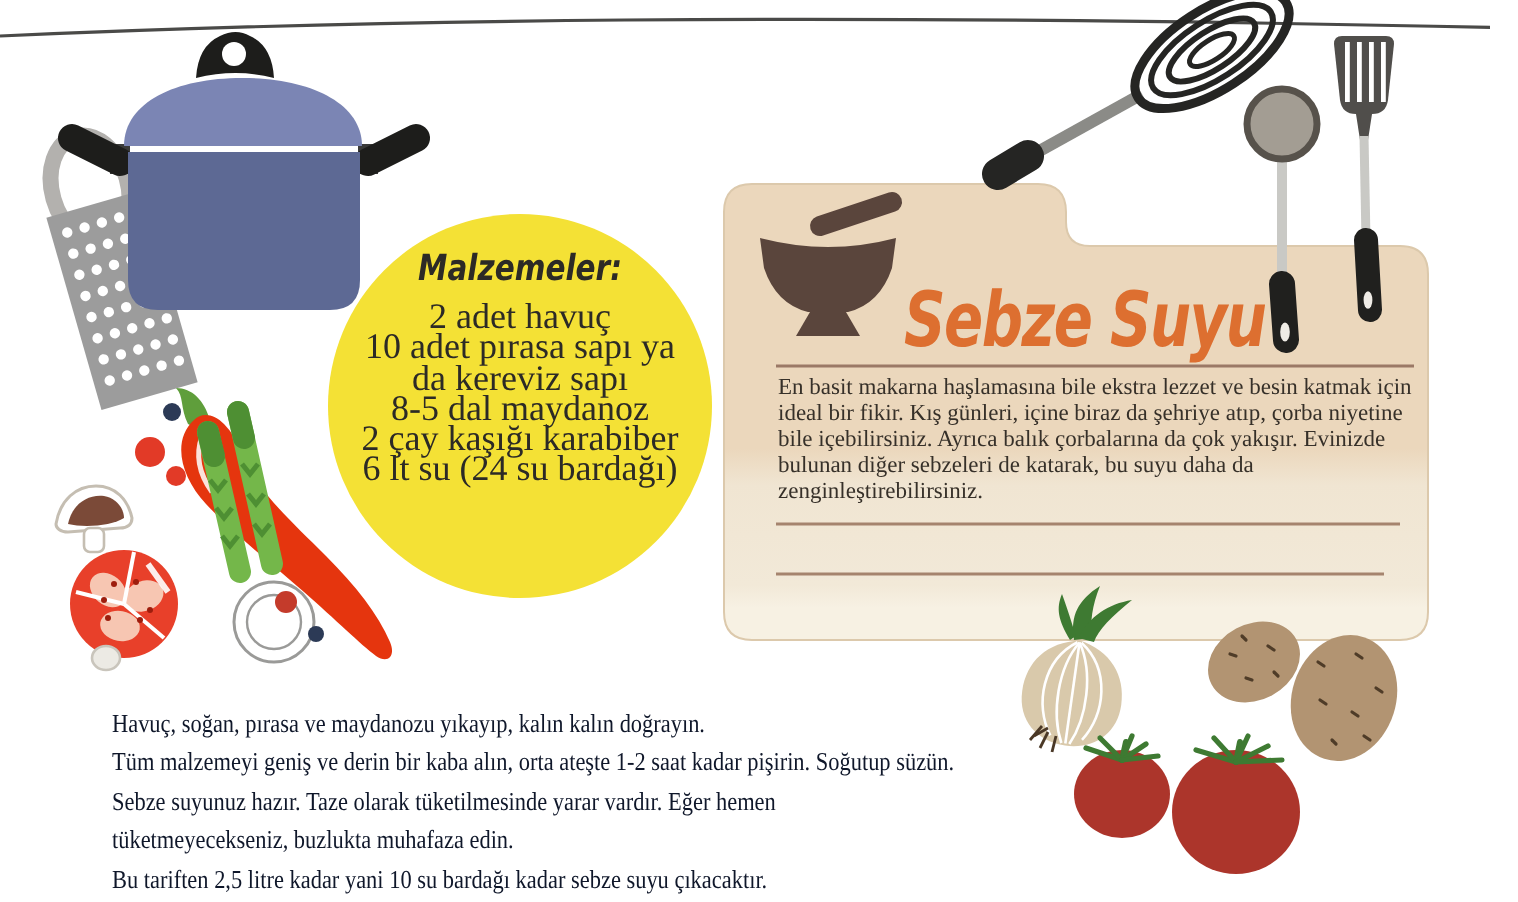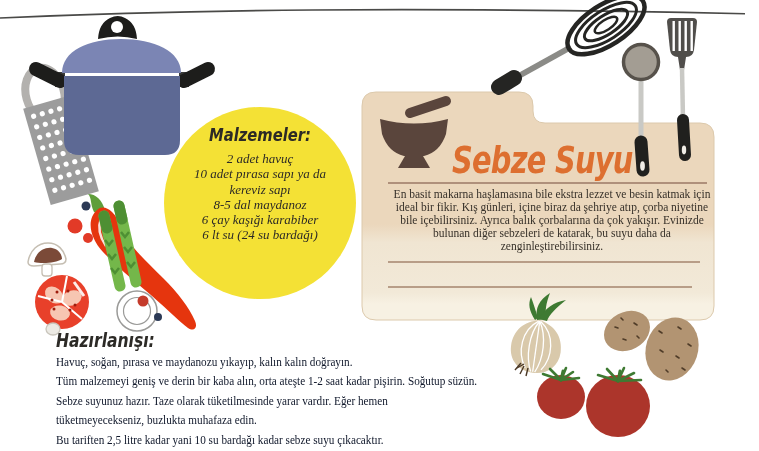--- a/index.html
+++ b/index.html
@@ -4,27 +4,27 @@
 <style>
   html,body{margin:0;padding:0;background:#ffffff;}
   .stage{position:relative;width:745px;height:451px;overflow:hidden;background:#fff;
          font-family:"Liberation Serif",serif;}
   svg.art{position:absolute;left:0;top:0;}
 
   .ing-block{position:absolute;left:178px;top:124px;width:164px;text-align:center;color:#2c2a26;}
   .script-head{font-family:"DejaVu Sans",sans-serif;font-style:italic;font-weight:bold;
                font-size:18px;transform:scaleX(.82);transform-origin:center;white-space:nowrap;
                color:#2c2a26;}
-  .ing-items{margin-top:6px;font-size:13px;line-height:15.3px;font-style:italic;}
+  .ing-items{margin-top:6px;font-size:18px;line-height:15.3px;}
 
   .card-title{position:absolute;left:452px;top:138px;font-family:"DejaVu Sans",sans-serif;
               font-style:italic;font-weight:bold;font-size:38px;color:#dd6f30;
               transform:scaleX(.76);transform-origin:left top;white-space:nowrap;letter-spacing:-1px;}
   .card-desc{position:absolute;left:389px;top:188px;width:326px;font-size:11.5px;
-             line-height:12.9px;color:#363029;text-align:center;}
+             line-height:12.9px;color:#363029;}
 
   .prep-head{position:absolute;left:56px;top:329px;transform-origin:left top;}
   .prep-head .script-head{transform:scaleX(.82);transform-origin:left center;font-size:19px;}
   .prep-lines{position:absolute;left:56px;top:353px;color:#0f172a;font-size:12.9px;}
   .prep-lines div{line-height:19.4px;white-space:nowrap;transform:scaleX(.87);transform-origin:left center;}
 </style>
 </head>
 <body>
 
 <div class="stage">
@@ -276,31 +276,28 @@
     </g>
   </g>
 </svg>
 
 <div class="ing-block">
   <div class="script-head">Malzemeler:</div>
   <div class="ing-items">
     <div>2 adet havuç</div>
     <div>10 adet pırasa sapı ya da kereviz sapı</div>
     <div>8-5 dal maydanoz</div>
-    <div>6 çay kaşığı karabiber</div>
+    <div>2 çay kaşığı karabiber</div>
     <div>6 lt su (24 su bardağı)</div>
   </div>
 </div>
 
 <div class="card-title">Sebze Suyu</div>
 <div class="card-desc">En basit makarna haşlamasına bile ekstra lezzet ve besin katmak için ideal bir fikir. Kış günleri, içine biraz da şehriye atıp, çorba niyetine bile içebilirsiniz. Ayrıca balık çorbalarına da çok yakışır. Evinizde bulunan diğer sebzeleri de katarak, bu suyu daha da zenginleştirebilirsiniz.</div>
 
-<div class="prep-head">
-  <div class="script-head">Hazırlanışı:</div>
-</div>
 <div class="prep-lines">
   <div>Havuç, soğan, pırasa ve maydanozu yıkayıp, kalın kalın doğrayın.</div>
   <div>Tüm malzemeyi geniş ve derin bir kaba alın, orta ateşte 1-2 saat kadar pişirin. Soğutup süzün.</div>
   <div>Sebze suyunuz hazır. Taze olarak tüketilmesinde yarar vardır. Eğer hemen</div>
   <div>tüketmeyecekseniz, buzlukta muhafaza edin.</div>
   <div>Bu tariften 2,5 litre kadar yani 10 su bardağı kadar sebze suyu çıkacaktır.</div>
 </div>
 
 </div>
 

